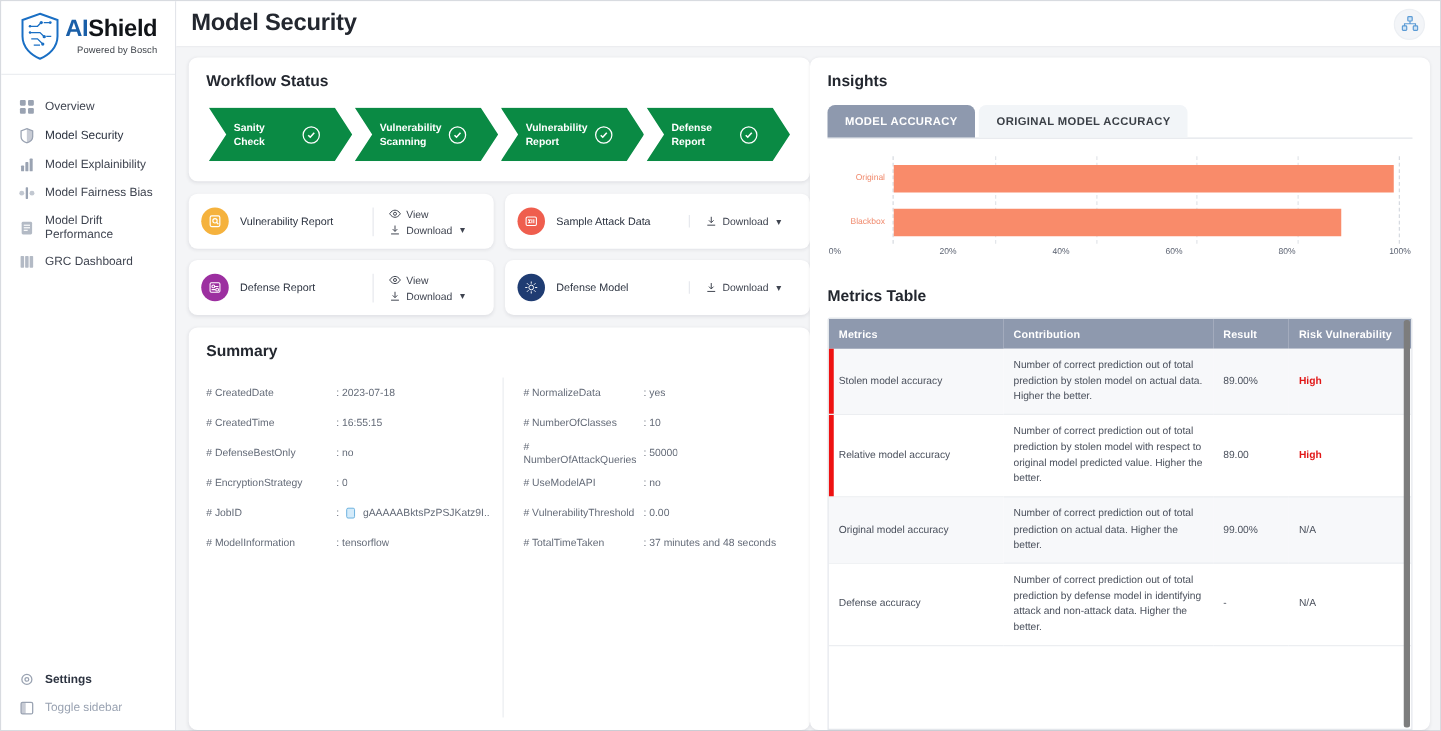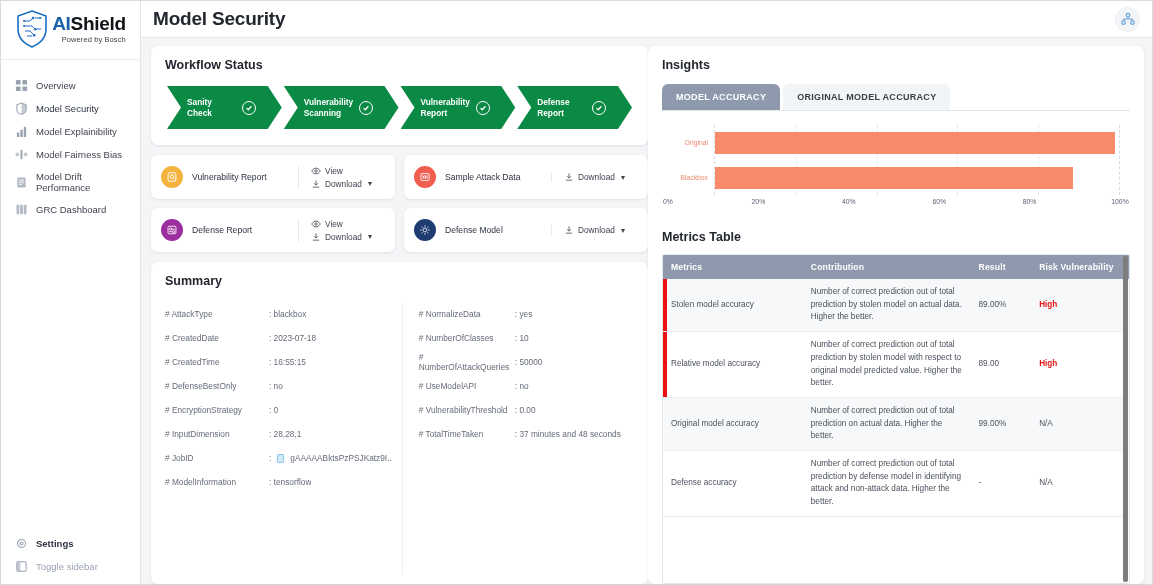--- a/index.html
+++ b/index.html
@@ -457,42 +457,34 @@
             </span>
           </div>
 
         </div>
 
         <div class="card summary">
           <div class="card-title">Summary</div>
           <div class="sum-cols">
             <div class="sum-col left">
               <div class="sum-row">
-                  <span class="sum-key"># AttackType</span>
-                  <span class="sum-val">: blackbox</span>
-                </div>
-              <div class="sum-row">
                   <span class="sum-key"># CreatedDate</span>
                   <span class="sum-val">: 2023-07-18</span>
                 </div>
               <div class="sum-row">
                   <span class="sum-key"># CreatedTime</span>
                   <span class="sum-val">: 16:55:15</span>
                 </div>
               <div class="sum-row">
                   <span class="sum-key"># DefenseBestOnly</span>
                   <span class="sum-val">: no</span>
                 </div>
               <div class="sum-row">
                   <span class="sum-key"># EncryptionStrategy</span>
                   <span class="sum-val">: 0</span>
-                </div>
-              <div class="sum-row">
-                  <span class="sum-key"># InputDimension</span>
-                  <span class="sum-val">: 28,28,1</span>
                 </div>
               <div class="sum-row">
                 <span class="sum-key"># JobID</span>
                 <span class="sum-val">
                   <span>: </span>
                   <span class="copy-ico">
                     <svg viewBox="0 0 14 14" fill="#d4ebfa" stroke="#6ab0de" stroke-width="1">
                         <rect x="3" y="2" width="8" height="10" rx="1.4"></rect>
                       </svg>
                   </span>

